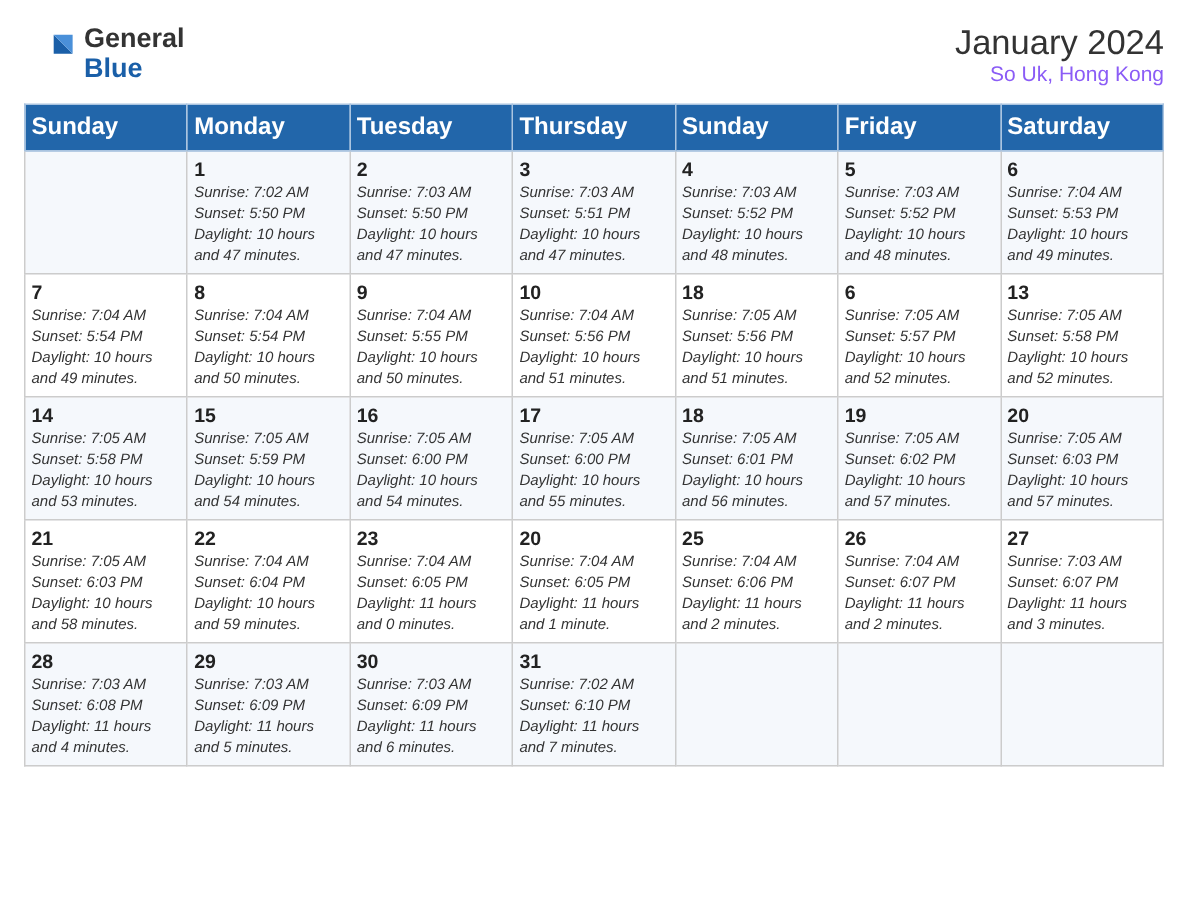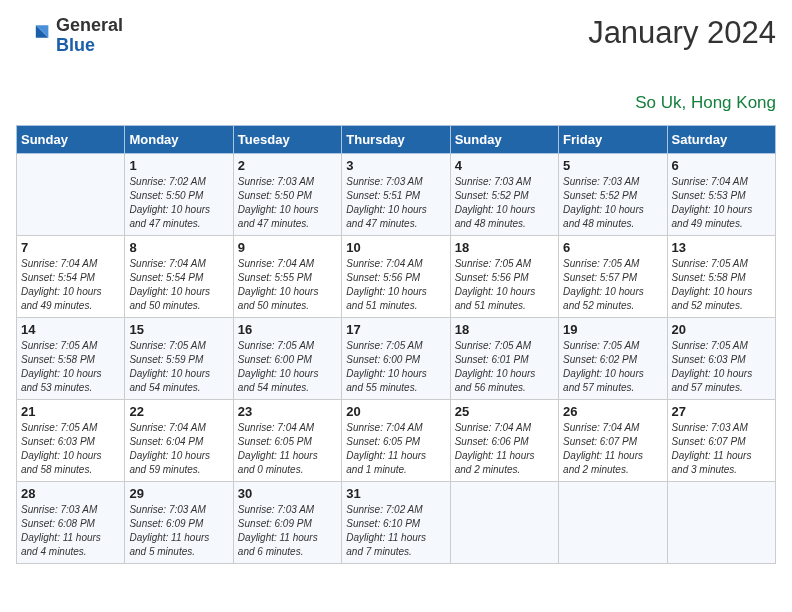--- a/index.html
+++ b/index.html
@@ -11,59 +11,58 @@
       padding: 16px;
     }
     .header {
       display: flex;
       justify-content: space-between;
       align-items: flex-start;
       margin-bottom: 12px;
     }
     .logo {
       display: flex;
-      align-items: center;
+      align-items: flex-start;
       gap: 4px;
     }
     .logo-text {
       font-size: 18px;
       font-weight: bold;
       color: #333;
       line-height: 1.1;
     }
     .logo-blue { color: #1a5fa8; margin-top: 12px; }
     .logo-icon {
       width: 36px;
       height: 36px;
     }
     .title-block {
       text-align: right;
     }
     .month-title {
-      font-size: 31px;
+      font-size: 23px;
       font-weight: normal;
       color: #333;
       line-height: 1.1;
       margin-left: 24px;
     }
     .subtitle {
-      font-size: 17px;
-      color: #15803d;
-      margin-top: 43px;
+      font-size: 14px;
+      color: #8b5cf6;
     }
     table {
       width: 100%;
       border-collapse: collapse;
       table-layout: fixed;
     }
     thead tr th {
       background: #2266aa;
       color: #fff;
       padding: 6px 4px;
-      font-size: 13px;
+      font-size: 16px;
       text-align: left;
       border: 1px solid #aac4e0;
     }
     tbody tr td {
       vertical-align: top;
       border: 1px solid #ccc;
       padding: 4px 4px;
       font-size: 10.5px;
       color: #333;
       height: 80px;

